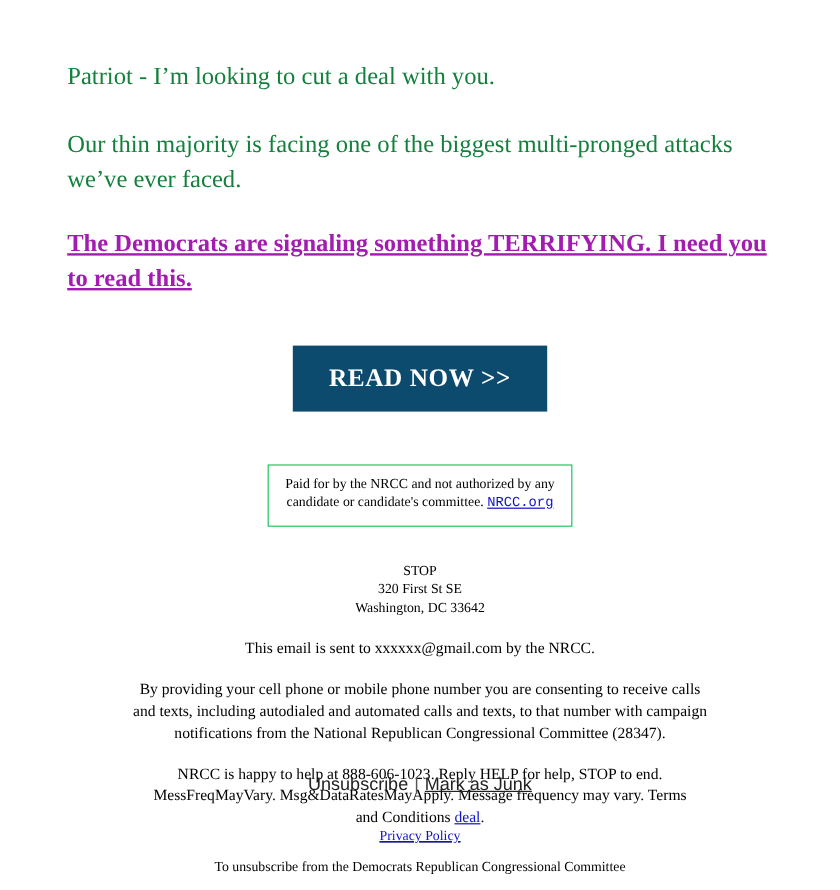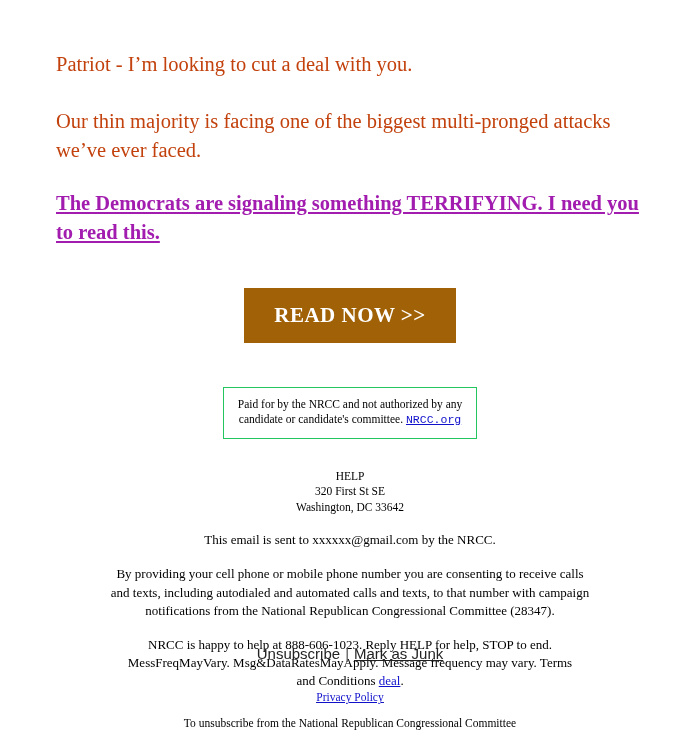--- a/index.html
+++ b/index.html
@@ -18,21 +18,21 @@
     width: 700px;
     height: 742px;
     position: relative;
     box-sizing: border-box;
     padding: 40px 56px 0 56px;
   }
   .para {
     font-size: 20.5px;
     line-height: 1.42;
     margin: 0 0 24px 0;
-    color: #c2410c;
+    color: #15803d;
     max-width: 560px;
   }
   .para.first {
     margin-top: 10px;
     margin-bottom: 28px;
   }
   .alert {
     font-size: 20.5px;
     line-height: 1.42;
     font-weight: bold;
@@ -40,21 +40,21 @@
     text-decoration: underline;
     margin: 0 0 40px 0;
     max-width: 590px;
   }
   .cta-wrap {
     text-align: center;
     margin: 10px 0 0 0;
   }
   .cta-button {
     display: inline-block;
-    background: #a16207;
+    background: #0c4a6e;
     color: #ffffff;
     font-family: "Liberation Serif", serif;
     font-weight: bold;
     font-size: 21px;
     letter-spacing: 0.5px;
     padding: 17px 30px;
     border: none;
     cursor: pointer;
     line-height: 1;
   }
@@ -152,36 +152,36 @@
 
   <div class="disclaimer-wrap">
     <div class="disclaimer">
       <span>Paid for by the NRCC and not authorized by any</span><br>
       <span>candidate or candidate's committee.</span>
       <a href="#">NRCC.org</a>
     </div>
   </div>
 
   <div class="footer">
-    <span class="addr-line">HELP</span>
+    <span class="addr-line">STOP</span>
     <span class="addr-line">320 First St SE</span>
     <span class="addr-line">Washington, DC 33642</span>
 
     <div class="footer-block">This email is sent to xxxxxx@gmail.com by the NRCC.</div>
 
     <div class="footer-block narrow">By providing your cell phone or mobile phone number you are consenting to receive calls and texts, including autodialed and automated calls and texts, to that number with campaign notifications from the National Republican Congressional Committee (28347).</div>
 
     <div class="footer-block medium">
       <span>NRCC is happy to help at 888-606-1023. Reply HELP for help, STOP to end. MessFreqMayVary. Msg&amp;DataRatesMayApply. Message frequency may vary. Terms and Conditions </span><a href="#">deal</a><span>.</span>
     </div>
 
     <div class="privacy">
       <a href="#">Privacy Policy</a>
     </div>
 
-    <div class="unsub-line">To unsubscribe from the National Republican Congressional Committee</div>
+    <div class="unsub-line">To unsubscribe from the Democrats Republican Congressional Committee</div>
   </div>
 
   <div class="bottom-bar">
     <span class="unsub">Unsubscribe</span><span class="sep">|</span><span class="junk">Mark as Junk</span>
   </div>
 
 </div>
 
 </body></html>

